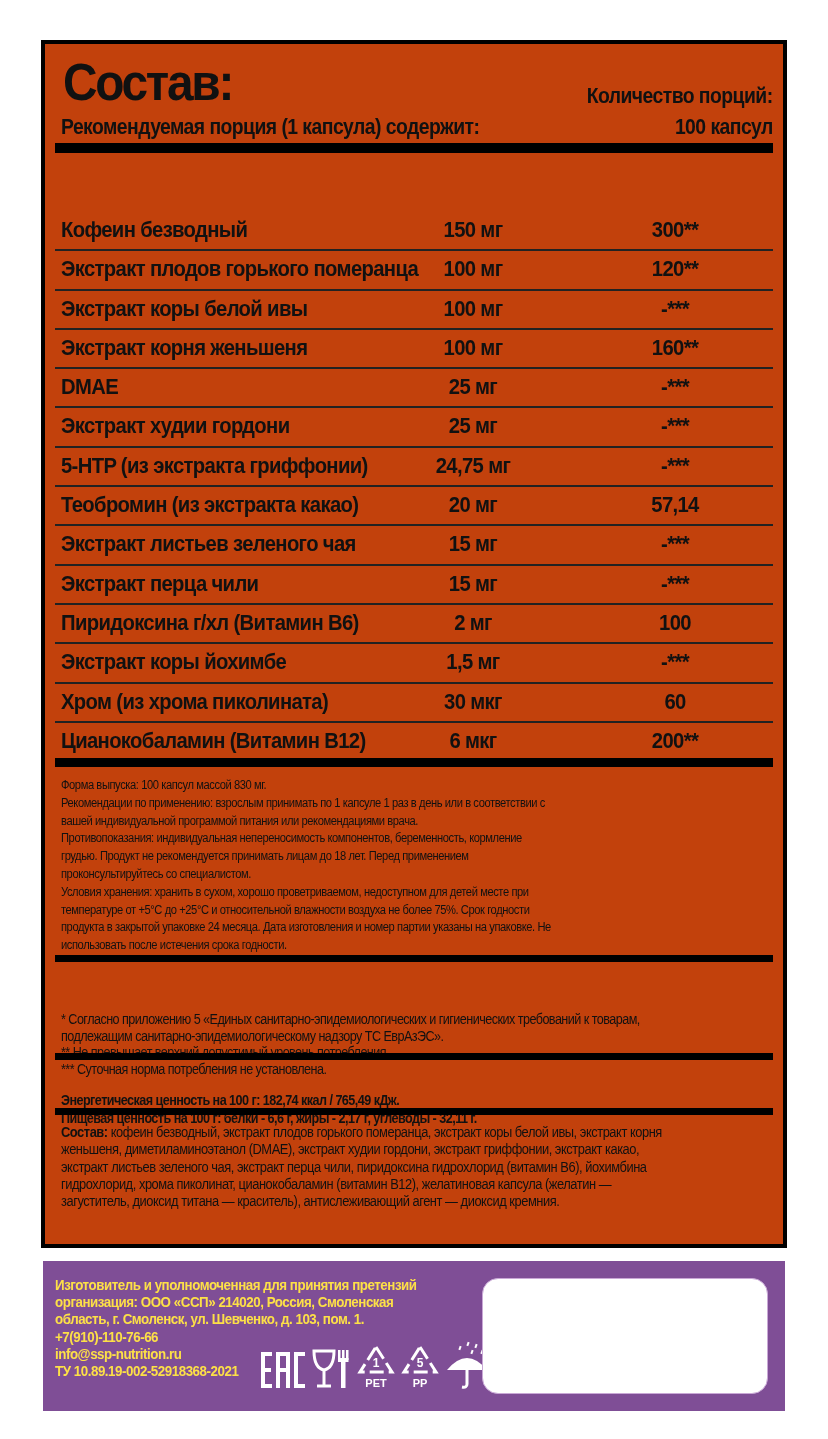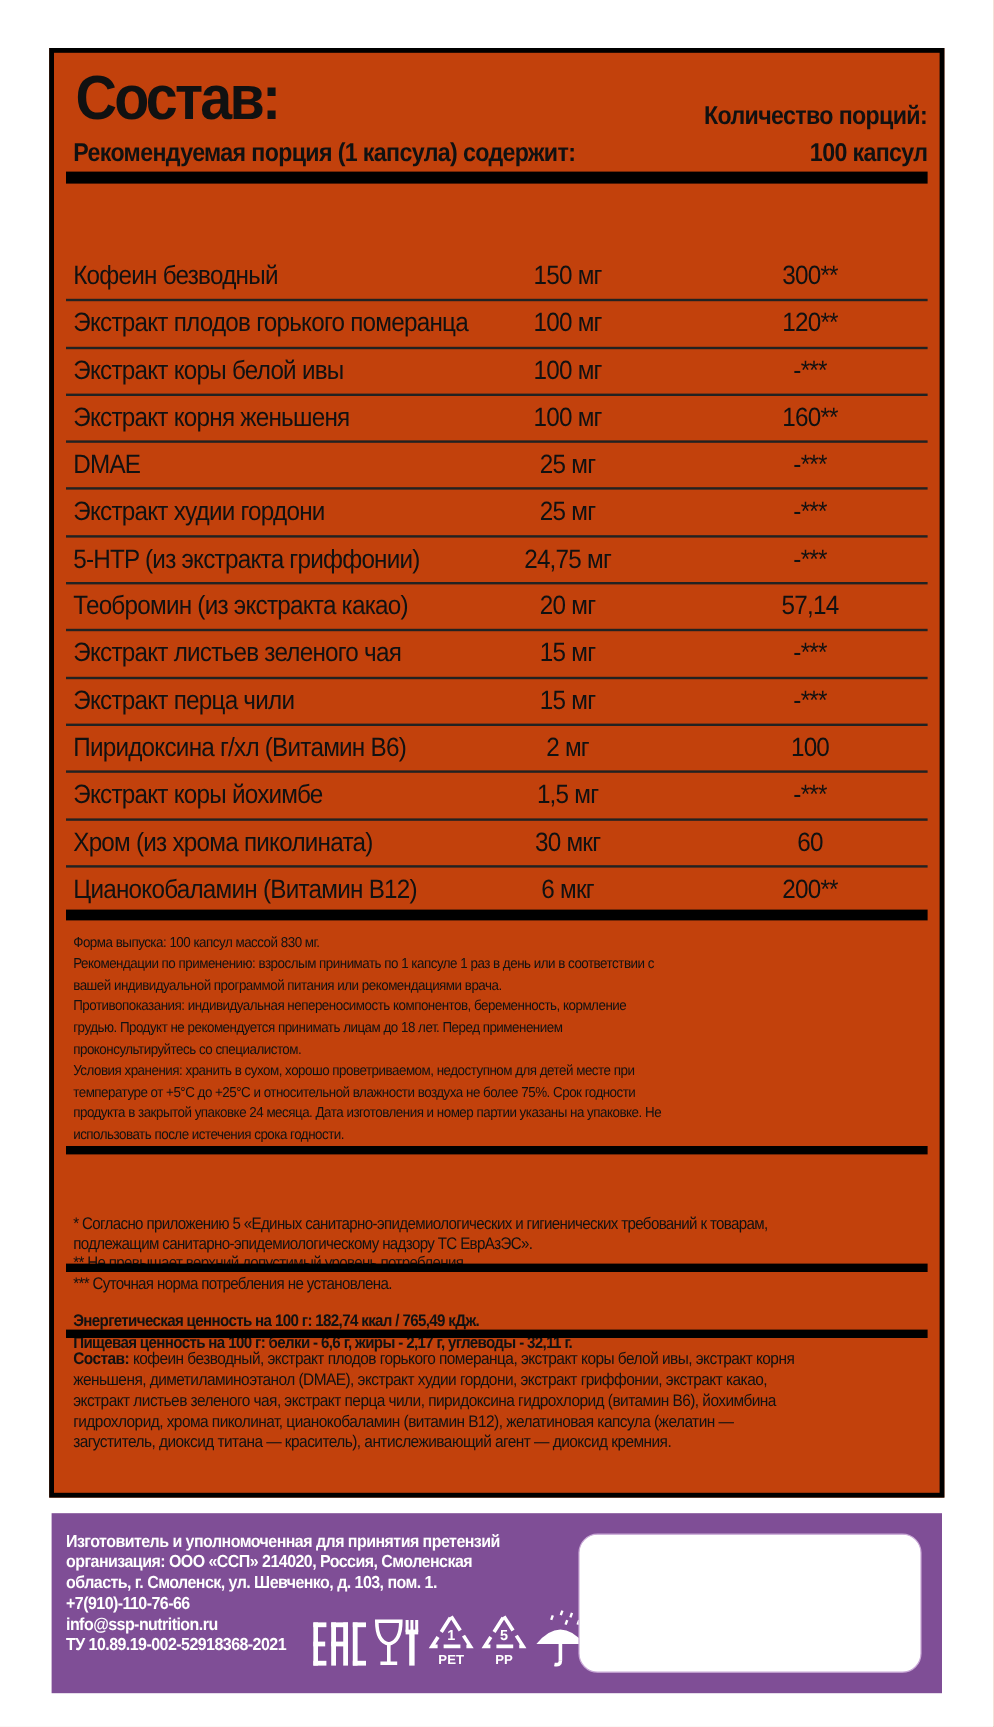--- a/index.html
+++ b/index.html
@@ -29,21 +29,21 @@
   }
   .thick-bar { position: absolute; left: 10px; right: 10px; background: #000; }
   .bar1 { top: 99px; height: 10px; }
 
   .table-head { position: absolute; left: 10px; right: 10px; top: 122px; height: 52px; }
   .th { position: absolute; font-size: 21px; font-weight: 700; letter-spacing: -0.6px; white-space: nowrap; }
   .th-name { left: 6px; top: 13px; transform: scaleX(0.9); transform-origin: left top; }
   .th-amount { left: 332px; top: 13px; transform: scaleX(0.9); transform-origin: left top; }
   .th-pct { right: 0px; top: 0px; text-align: right; line-height: 23px; transform: scaleX(0.9); transform-origin: right top; }
 
-  .rows { position: absolute; left: 10px; right: 10px; top: 168px; }
+  .rows { position: absolute; left: 10px; right: 10px; top: 168px; font-weight: bold; }
   .row { position: relative; height: 39.3px; border-bottom: 2px solid #222; }
   .row:last-child { border-bottom: none; }
   .cell { position: absolute; top: 5px; font-size: 22px; letter-spacing: -0.7px; white-space: nowrap; }
   .c-name { left: 6px; transform: scaleX(0.92); transform-origin: left top; }
   .c-amount { left: 418px; transform: translateX(-50%) scaleX(0.92); }
   .c-pct { left: 620px; transform: translateX(-50%) scaleX(0.92); }
 
   .bar2 { top: 714px; height: 9px; }
   .info { position: absolute; left: 16px; right: 14px; top: 733px; font-size: 12px; font-weight: 400;
     line-height: 17.8px; letter-spacing: -0.45px; }
@@ -58,21 +58,21 @@
   .energy p { transform: scaleX(0.9); transform-origin: left top; width: 111%; }
 
   .bar5 { top: 1064px; height: 7px; }
   .composition { position: absolute; left: 16px; right: 14px; top: 1080px; font-size: 14px; line-height: 17.3px; letter-spacing: -0.5px; }
   .composition p { transform: scaleX(0.92); transform-origin: left top; width: 109%; }
   .composition b { font-weight: 700; }
 
   .footer {
     position: absolute; left: 43px; top: 1261px; width: 742px; height: 150px; background: #7f4e96;
   }
-  .maker { position: absolute; left: 12px; top: 16px; color: #ffffff; font-size: 14.5px; font-weight: 700;
+  .maker { position: absolute; left: 12px; top: 16px; color: #fde047; font-size: 14.5px; font-weight: 700;
     line-height: 17.2px; letter-spacing: -0.5px; width: 420px; }
   .maker p { transform: scaleX(0.92); transform-origin: left top; white-space: nowrap; }
   .icons { position: absolute; left: 218px; top: 75px; height: 54px; display: flex; align-items: flex-end; gap: 6px; }
   .icons svg { display: block; }
   .blank-window {
     position: absolute; left: 439px; top: 17px; width: 286px; height: 116px; background: #fff;
     border-radius: 16px; border: 1px solid #c9a8d6;
   }
 </style>
 </head>

